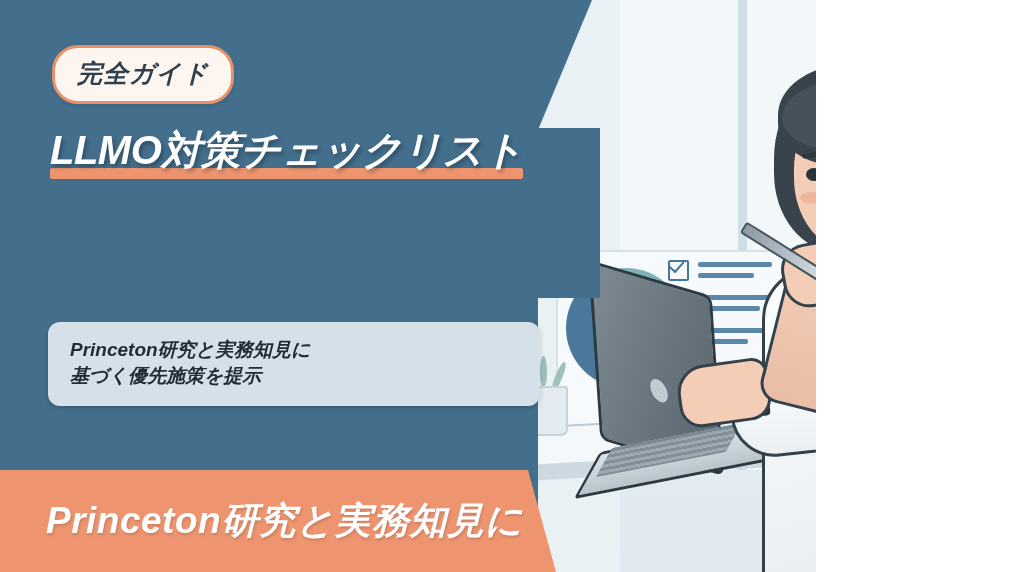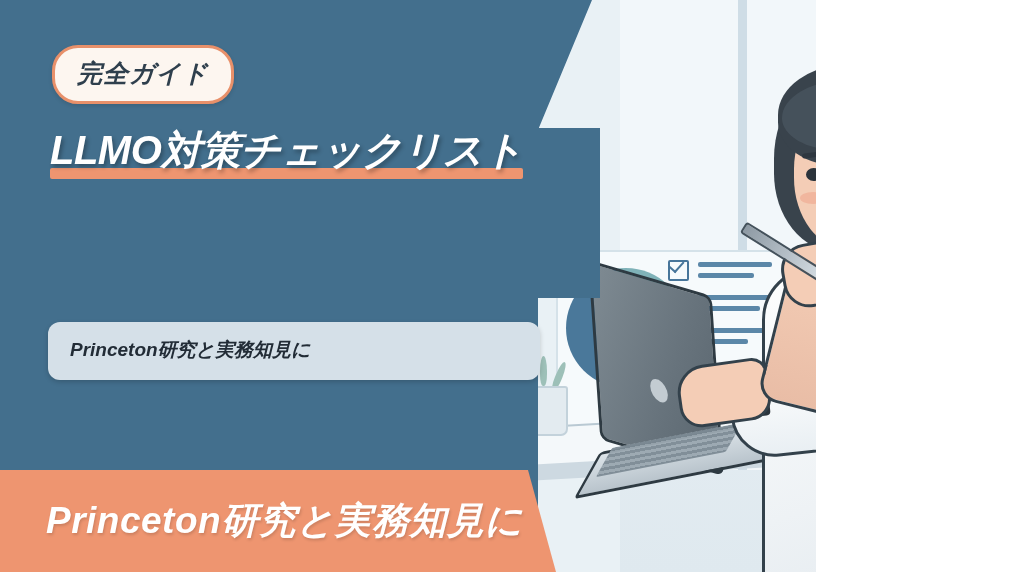--- a/index.html
+++ b/index.html
@@ -285,19 +285,20 @@
 
   <div class="headwrap">
     <span class="hline">
       <span class="txt">LLMO対策チェックリスト</span>
       <span class="ul"></span>
     </span>
   </div>
 
   <div class="subbox">
     <div class="subline">Princeton研究と実務知見に</div>
+    <div class="subline">基づく優先施策を提示</div>
   </div>
 
   <div class="ribbon">
     <span>Princeton研究と実務知見に</span>
   </div>
 
 </div>
 
 </body></html>

